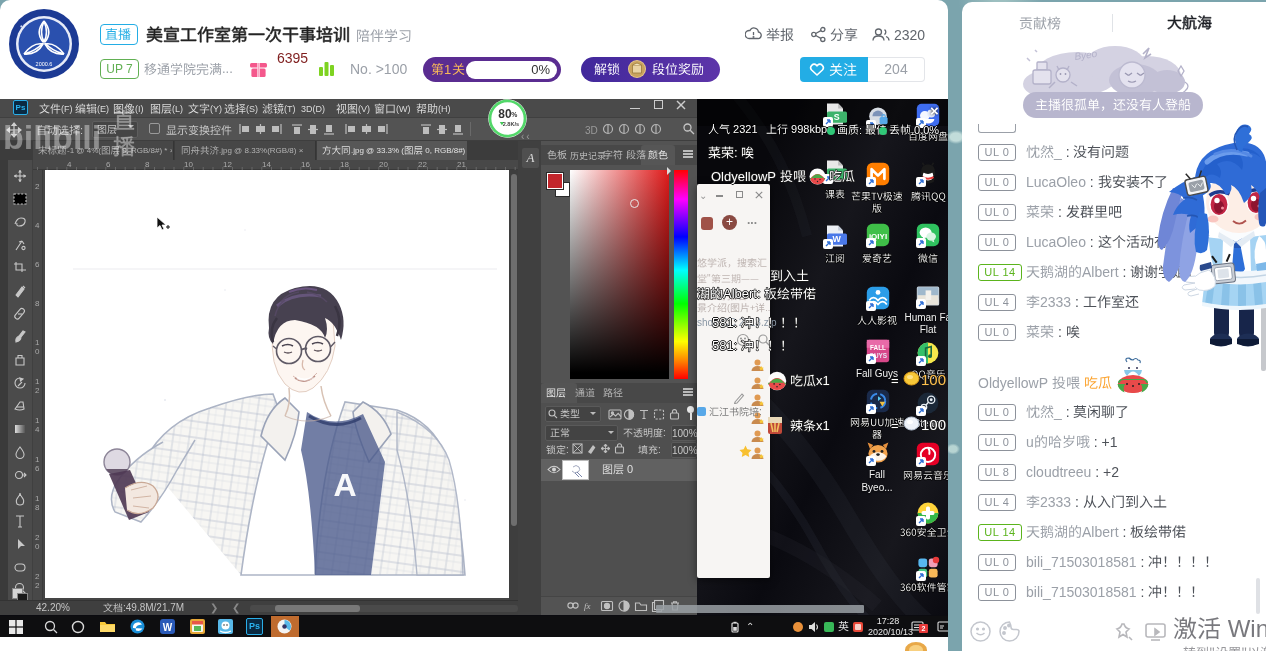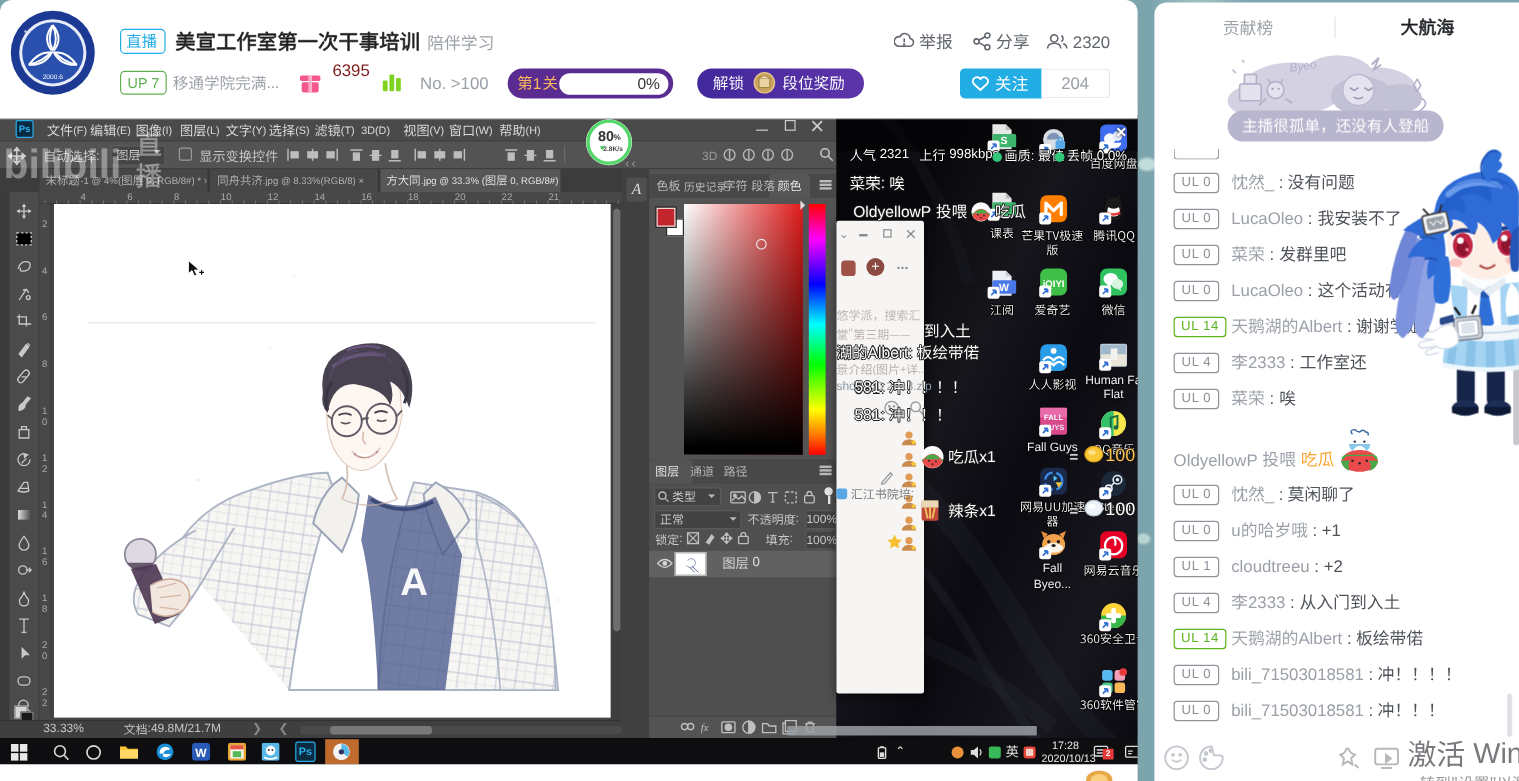--- a/index.html
+++ b/index.html
@@ -1069,21 +1069,21 @@
       <path d="M1.5 4 h4 l1.5 2 h5.5 v5.5 h-11z" fill="none"></path>
     </svg>
     <svg class="abs" style="left:651px;top:503px" width="14" height="14" viewBox="0 0 14 14" stroke="#c0c0c0" stroke-width="1.1">
       <rect x="3.5" y="1.5" width="9" height="9" fill="none"></rect>
       <path d="M3.5 3.5 h-2 v9 h9 v-2" fill="none"></path>
     </svg>
     <svg class="abs" style="left:668px;top:503px" width="14" height="14" viewBox="0 0 14 14" stroke="#c0c0c0" stroke-width="1.1">
       <path d="M3 4 h8 M4 4 l0.7 7 h4.6 L10 4 M5.5 4 V2.8 h3 V4" fill="none"></path>
     </svg>
     <div class="abs" style="left:0;top:504px;width:518px;height:15px;background:#3f3f3f;border-top:1px solid #333"></div>
-    <div class="abs" style="left:36px;top:506px;font:10px/12px 'Liberation Sans';color:#c5c5c5">33.33%</div>
+    <div class="abs" style="left:36px;top:506px;font:10px/12px 'Liberation Sans';color:#c5c5c5">42.20%</div>
     <div class="fx " style="left:103px;top:506px"><svg width="20" height="12" style="flex:none">
         <g transform="translate(0,9.5) scale(0.01000,-0.01000)" fill="#c5c5c5">
           <use href="#g6587" x="0"></use>
           <use href="#g6863" x="1000"></use>
         </g>
       </svg><span style="font:400 10px/12px 'Liberation Sans',sans-serif;color:#c5c5c5;flex:none;white-space:pre">:49.8M/21.7M</span></div>
     <div class="abs" style="left:210px;top:506px;font:10px/12px 'Liberation Sans';color:#888">❯</div>
     <div class="abs" style="left:232px;top:506px;font:10px/12px 'Liberation Sans';color:#888">❮</div>
     <div class="abs" style="left:250px;top:509px;width:268px;height:7px;background:#4a4a4a;border-radius:3px"></div>
     <div class="abs" style="left:275px;top:509px;width:85px;height:7px;background:#787878;border-radius:3px"></div>
@@ -2037,21 +2037,21 @@
 <div class="abs" style="left:978px;top:434px;width:38px;text-align:center;font:11px/17px 'Liberation Sans';color:#8d929b;letter-spacing:0.5px">UL 0</div>
 <div class="fx" style="left:1026px;top:432px"><div class="fxi" style="position:static"><span style="font:400 14px/20px 'Liberation Sans',sans-serif;color:#9ba0a8;flex:none;white-space:pre">u</span><svg width="56" height="20" style="flex:none">
         <g transform="translate(0,14.9) scale(0.01400,-0.01400)" fill="#9ba0a8">
           <use href="#g7684" x="0"></use>
           <use href="#g54C8" x="1000"></use>
           <use href="#g5C81" x="2000"></use>
           <use href="#g54E6" x="3000"></use>
         </g>
       </svg></div><div class="fxi" style="position:static"><span style="font:400 14px/20px 'Liberation Sans',sans-serif;color:#4e5259;flex:none;white-space:pre">&nbsp;:&nbsp;+1</span></div></div>
 <div class="abs" style="left:978px;top:464px;width:38px;height:17px;border:1.5px solid #8d929b;border-radius:3px"></div>
-<div class="abs" style="left:978px;top:464px;width:38px;text-align:center;font:11px/17px 'Liberation Sans';color:#8d929b;letter-spacing:0.5px">UL 1</div>
+<div class="abs" style="left:978px;top:464px;width:38px;text-align:center;font:11px/17px 'Liberation Sans';color:#8d929b;letter-spacing:0.5px">UL 8</div>
 <div class="fx" style="left:1026px;top:462px"><div class="fxi" style="position:static"><span style="font:400 14px/20px 'Liberation Sans',sans-serif;color:#9ba0a8;flex:none;white-space:pre">cloudtreeu</span></div><div class="fxi" style="position:static"><span style="font:400 14px/20px 'Liberation Sans',sans-serif;color:#4e5259;flex:none;white-space:pre">&nbsp;:&nbsp;+2</span></div></div>
 <div class="abs" style="left:978px;top:494px;width:38px;height:17px;border:1.5px solid #8d929b;border-radius:3px"></div>
 <div class="abs" style="left:978px;top:494px;width:38px;text-align:center;font:11px/17px 'Liberation Sans';color:#8d929b;letter-spacing:0.5px">UL 4</div>
 <div class="fx" style="left:1026px;top:492px"><div class="fxi" style="position:static"><svg width="14" height="20" style="flex:none">
         <g transform="translate(0,14.9) scale(0.01400,-0.01400)" fill="#9ba0a8">
           <use href="#g674E" x="0"></use>
         </g>
       </svg><span style="font:400 14px/20px 'Liberation Sans',sans-serif;color:#9ba0a8;flex:none;white-space:pre">2333</span></div><div class="fxi" style="position:static"><span style="font:400 14px/20px 'Liberation Sans',sans-serif;color:#4e5259;flex:none;white-space:pre">&nbsp;:&nbsp;</span><svg width="84" height="20" style="flex:none">
         <g transform="translate(0,14.9) scale(0.01400,-0.01400)" fill="#4e5259">
           <use href="#g4ECE" x="0"></use>

